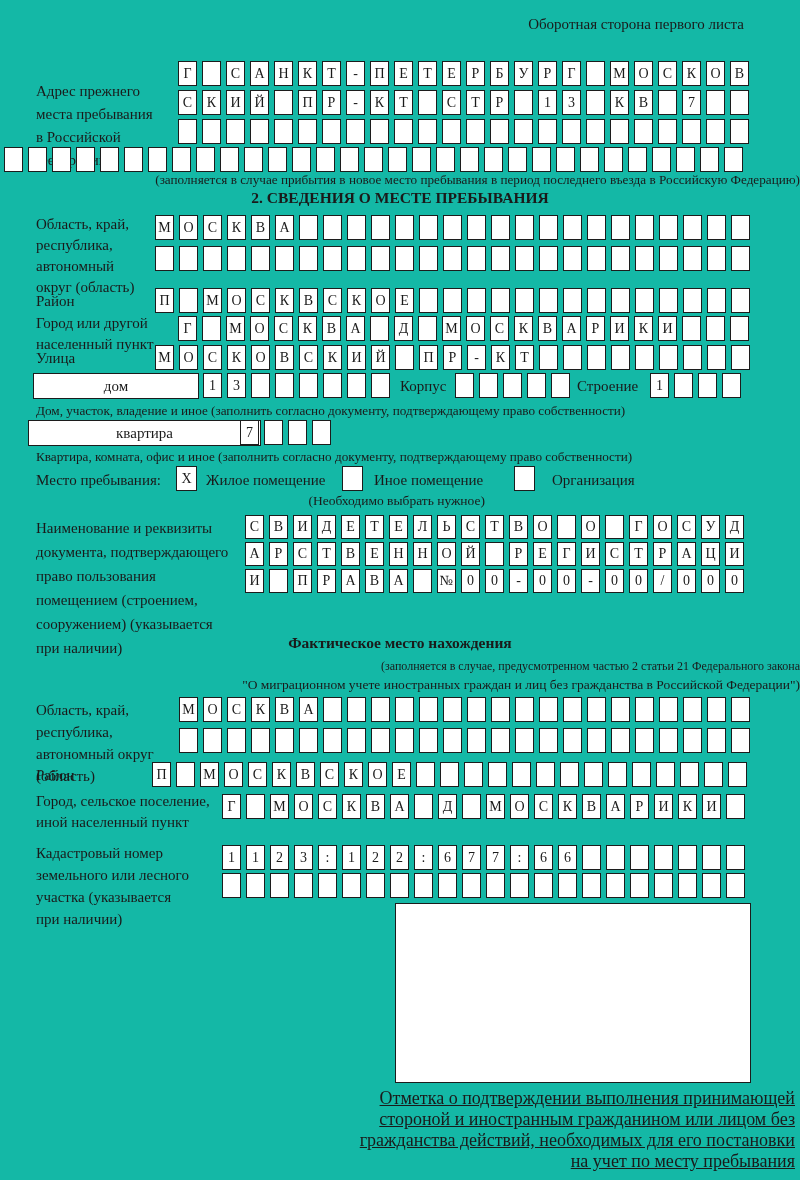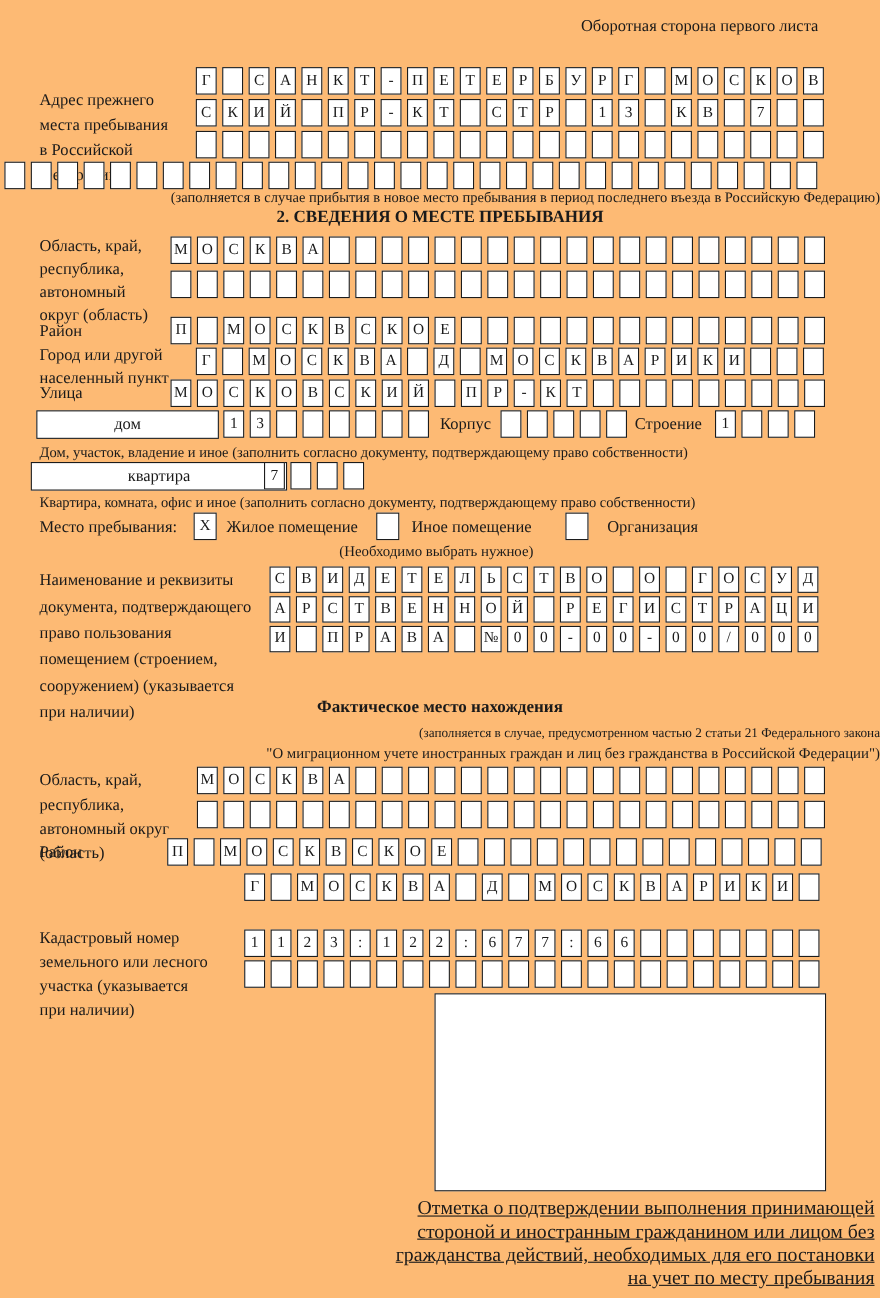--- a/index.html
+++ b/index.html
@@ -1,17 +1,17 @@
 <!DOCTYPE html>
 <html><head>
 <meta charset="utf-8">
 <style>
   html,body{margin:0;padding:0;background:#fff;}
   .page{
-    position:relative;width:800px;height:1180px;background:#fdba74;
+    position:relative;width:800px;height:1180px;background:#14b8a6;
     font-family:"Liberation Serif","DejaVu Serif",serif;color:#1a1a1a;
     overflow:hidden;
   }
   .abs{position:absolute;}
   .lbl{position:absolute;font-size:15px;line-height:23px;}
   .cap{position:absolute;font-size:13.2px;line-height:17px;}
   .hdr{position:absolute;left:0;width:100%;text-align:center;font-weight:bold;font-size:15.5px;}
   .cells{position:absolute;display:flex;gap:5px;}
   .cell{
     width:19px;height:25px;box-sizing:border-box;border:1.6px solid #1c1c1c;
@@ -494,20 +494,21 @@
       <span class="cell"></span>
       <span class="cell"></span>
       <span class="cell"></span>
       <span class="cell"></span>
       <span class="cell"></span>
       <span class="cell"></span>
       <span class="cell"></span>
       <span class="cell"></span>
     </div>
 
+  <div class="lbl" style="left:36px;top:791px;line-height:21px;">Город, сельское поселение,<br>иной населенный пункт</div>
   <div class="cells" style="left:222px;top:794px;">
       <span class="cell">Г</span>
       <span class="cell"></span>
       <span class="cell">М</span>
       <span class="cell">О</span>
       <span class="cell">С</span>
       <span class="cell">К</span>
       <span class="cell">В</span>
       <span class="cell">А</span>
       <span class="cell"></span>

